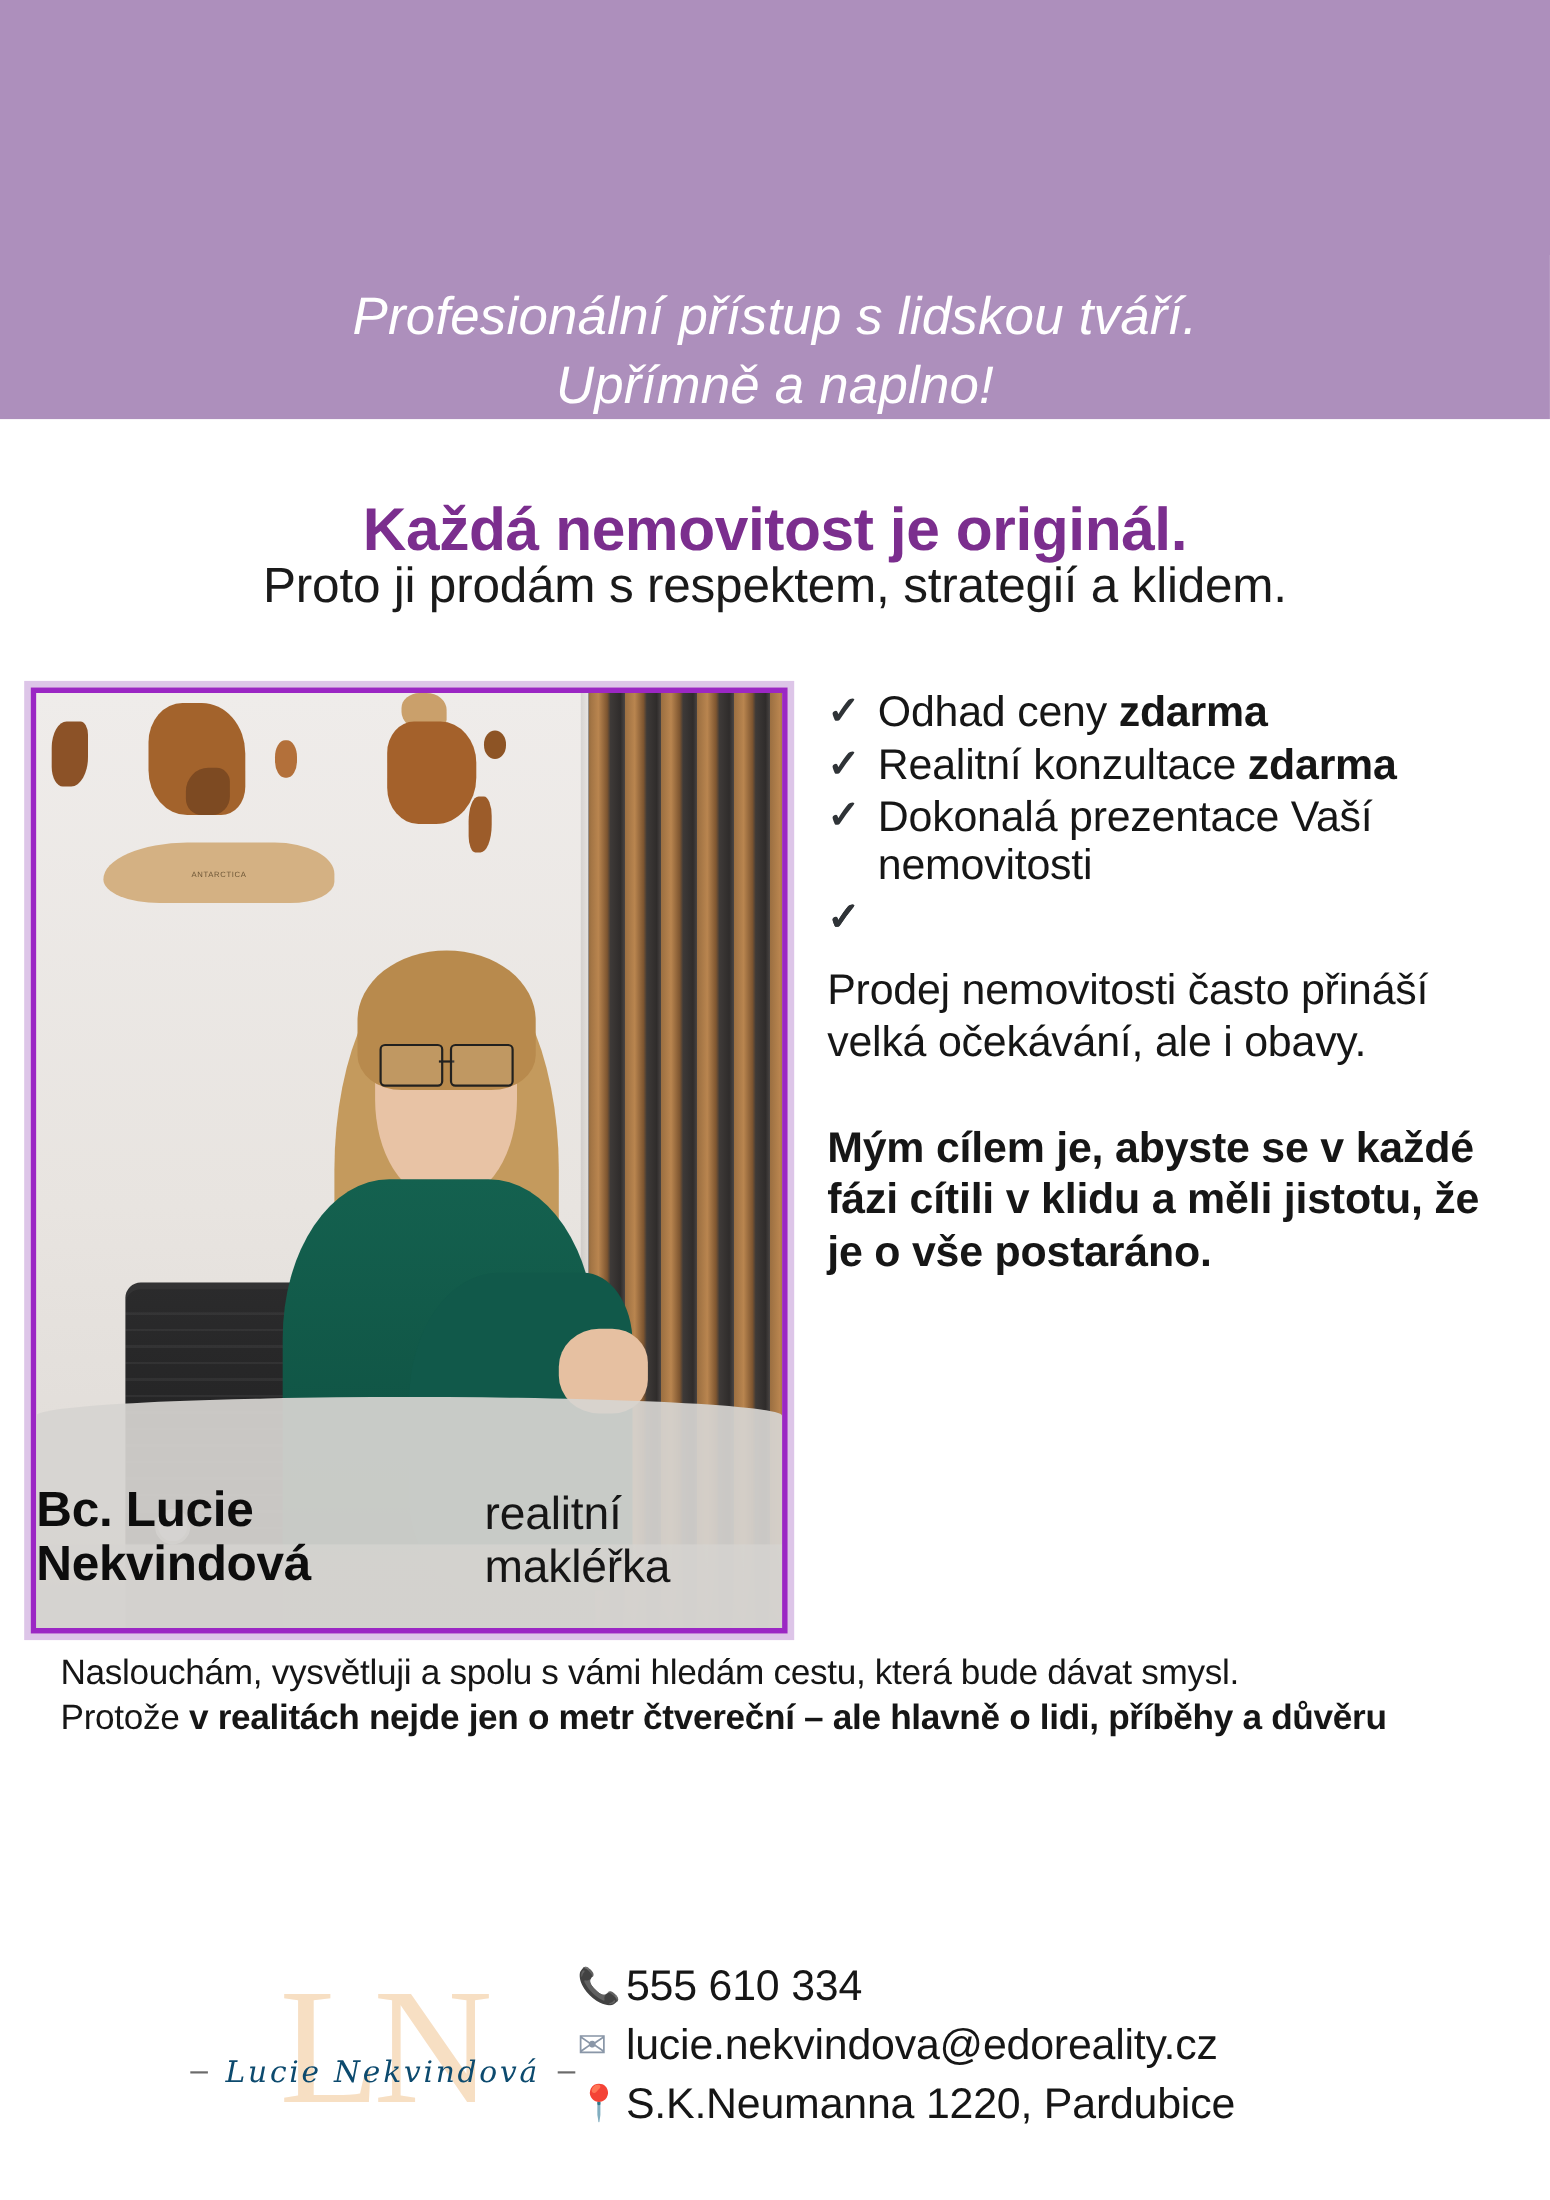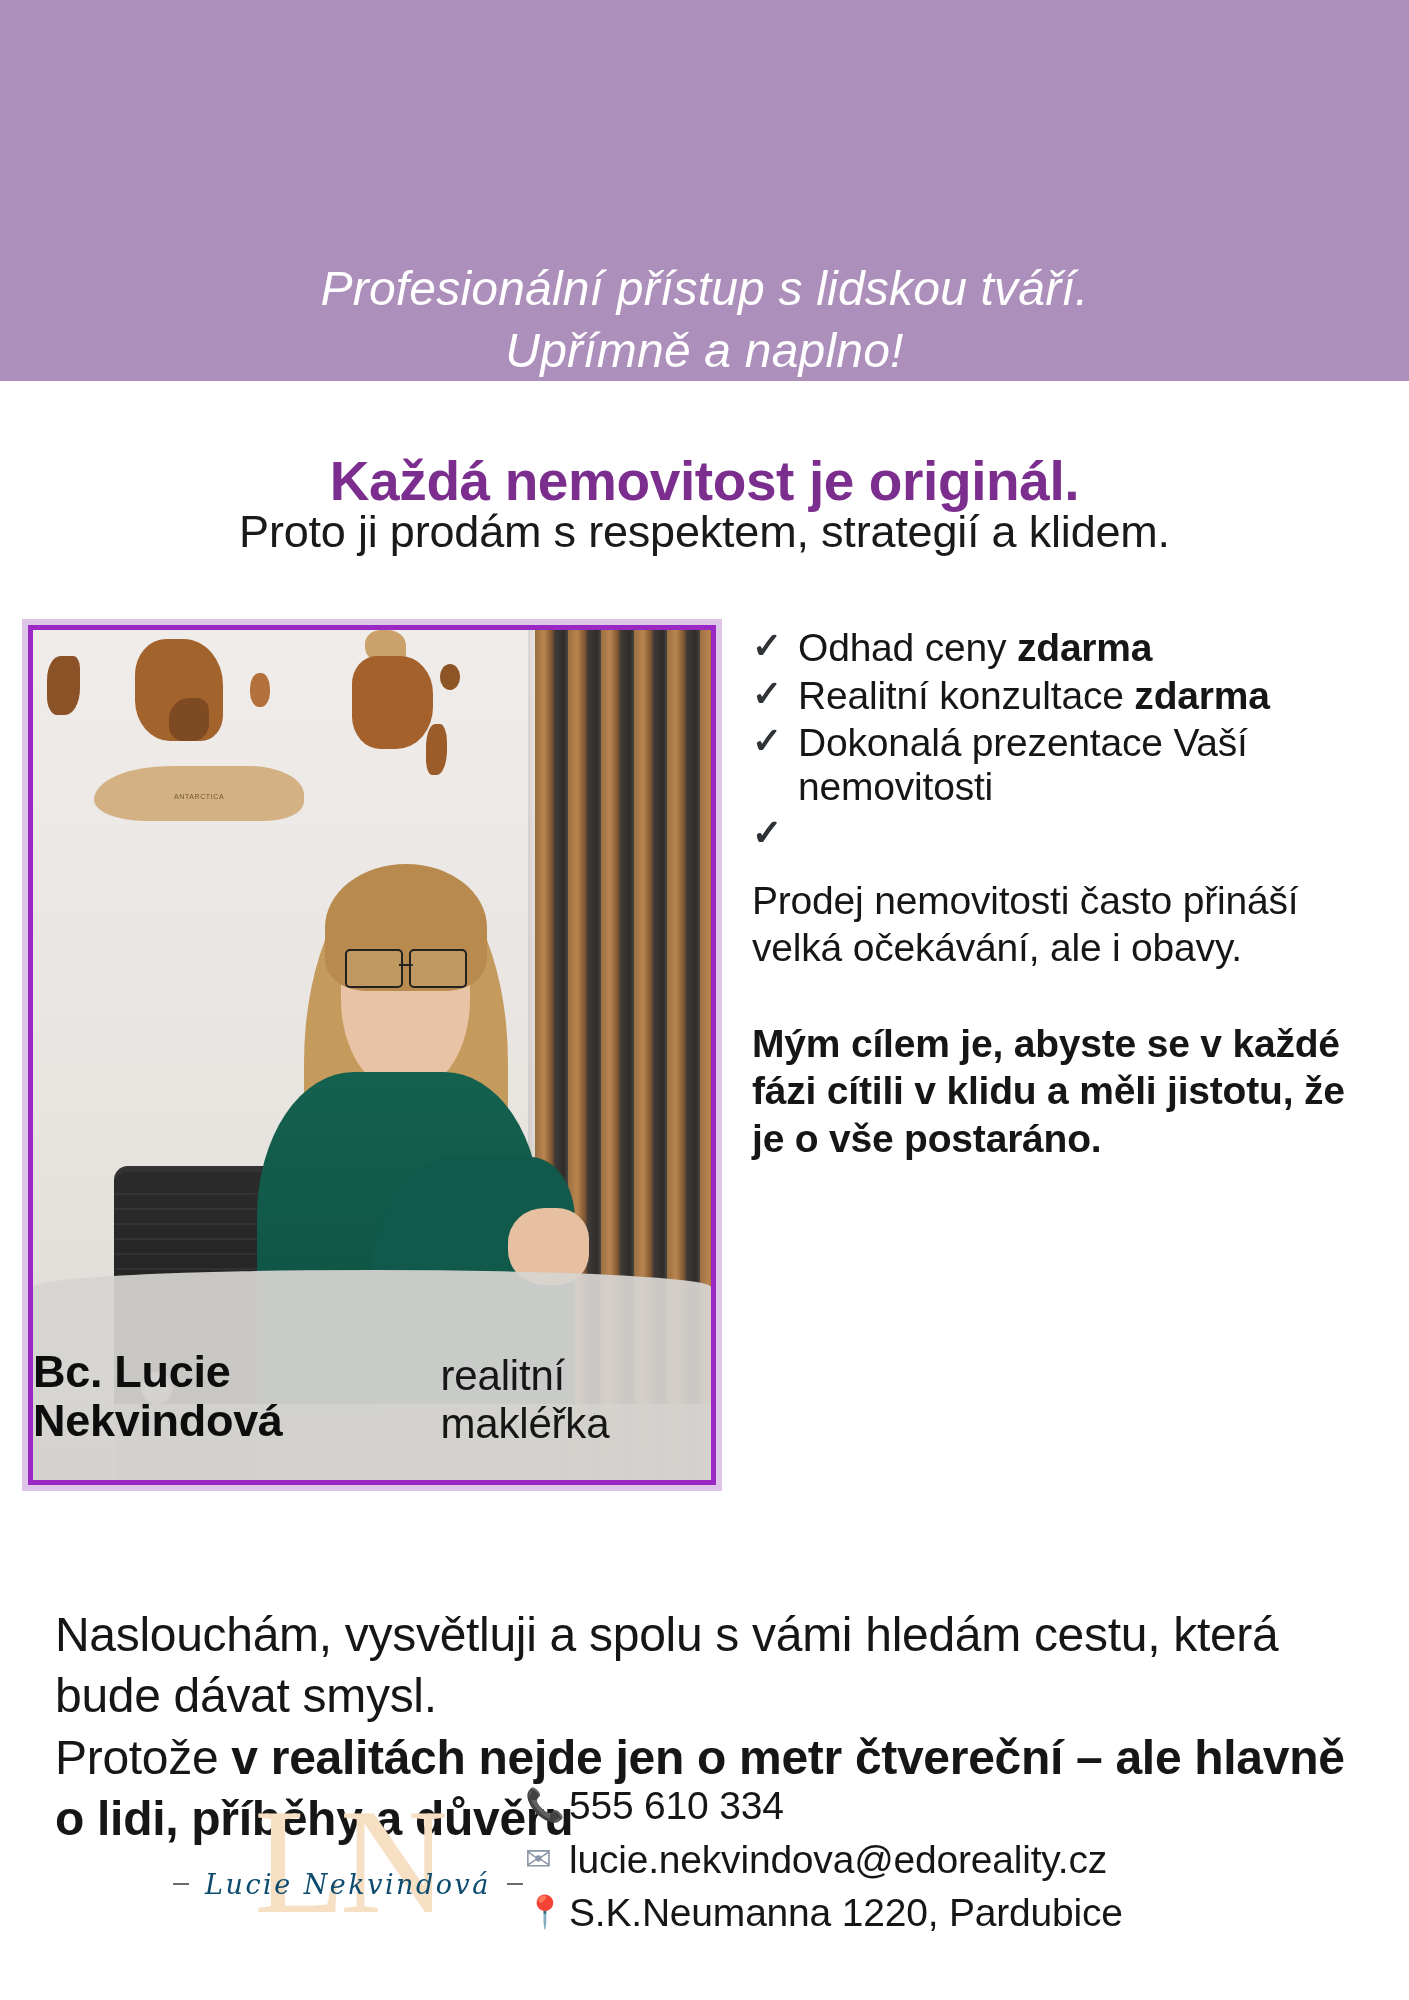--- a/index.html
+++ b/index.html
@@ -308,23 +308,23 @@
   .para-plain { margin-top: 68px; }
   .para-bold {
     margin-top: 48px;
     font-weight: 700;
   }
 
   
   .bottom-text {
     position: absolute;
     left: 55px;
-    top: 1604px;
+    top: 1500px;
     width: 1305px;
-    font-size: 48px;
+    font-size: 32px;
     line-height: 1.28;
     color: #161616;
     letter-spacing: -0.3px;
   }
   .bottom-text b { font-weight: 700; }
 
   
   .logo {
     position: absolute;
     left: 148px;

